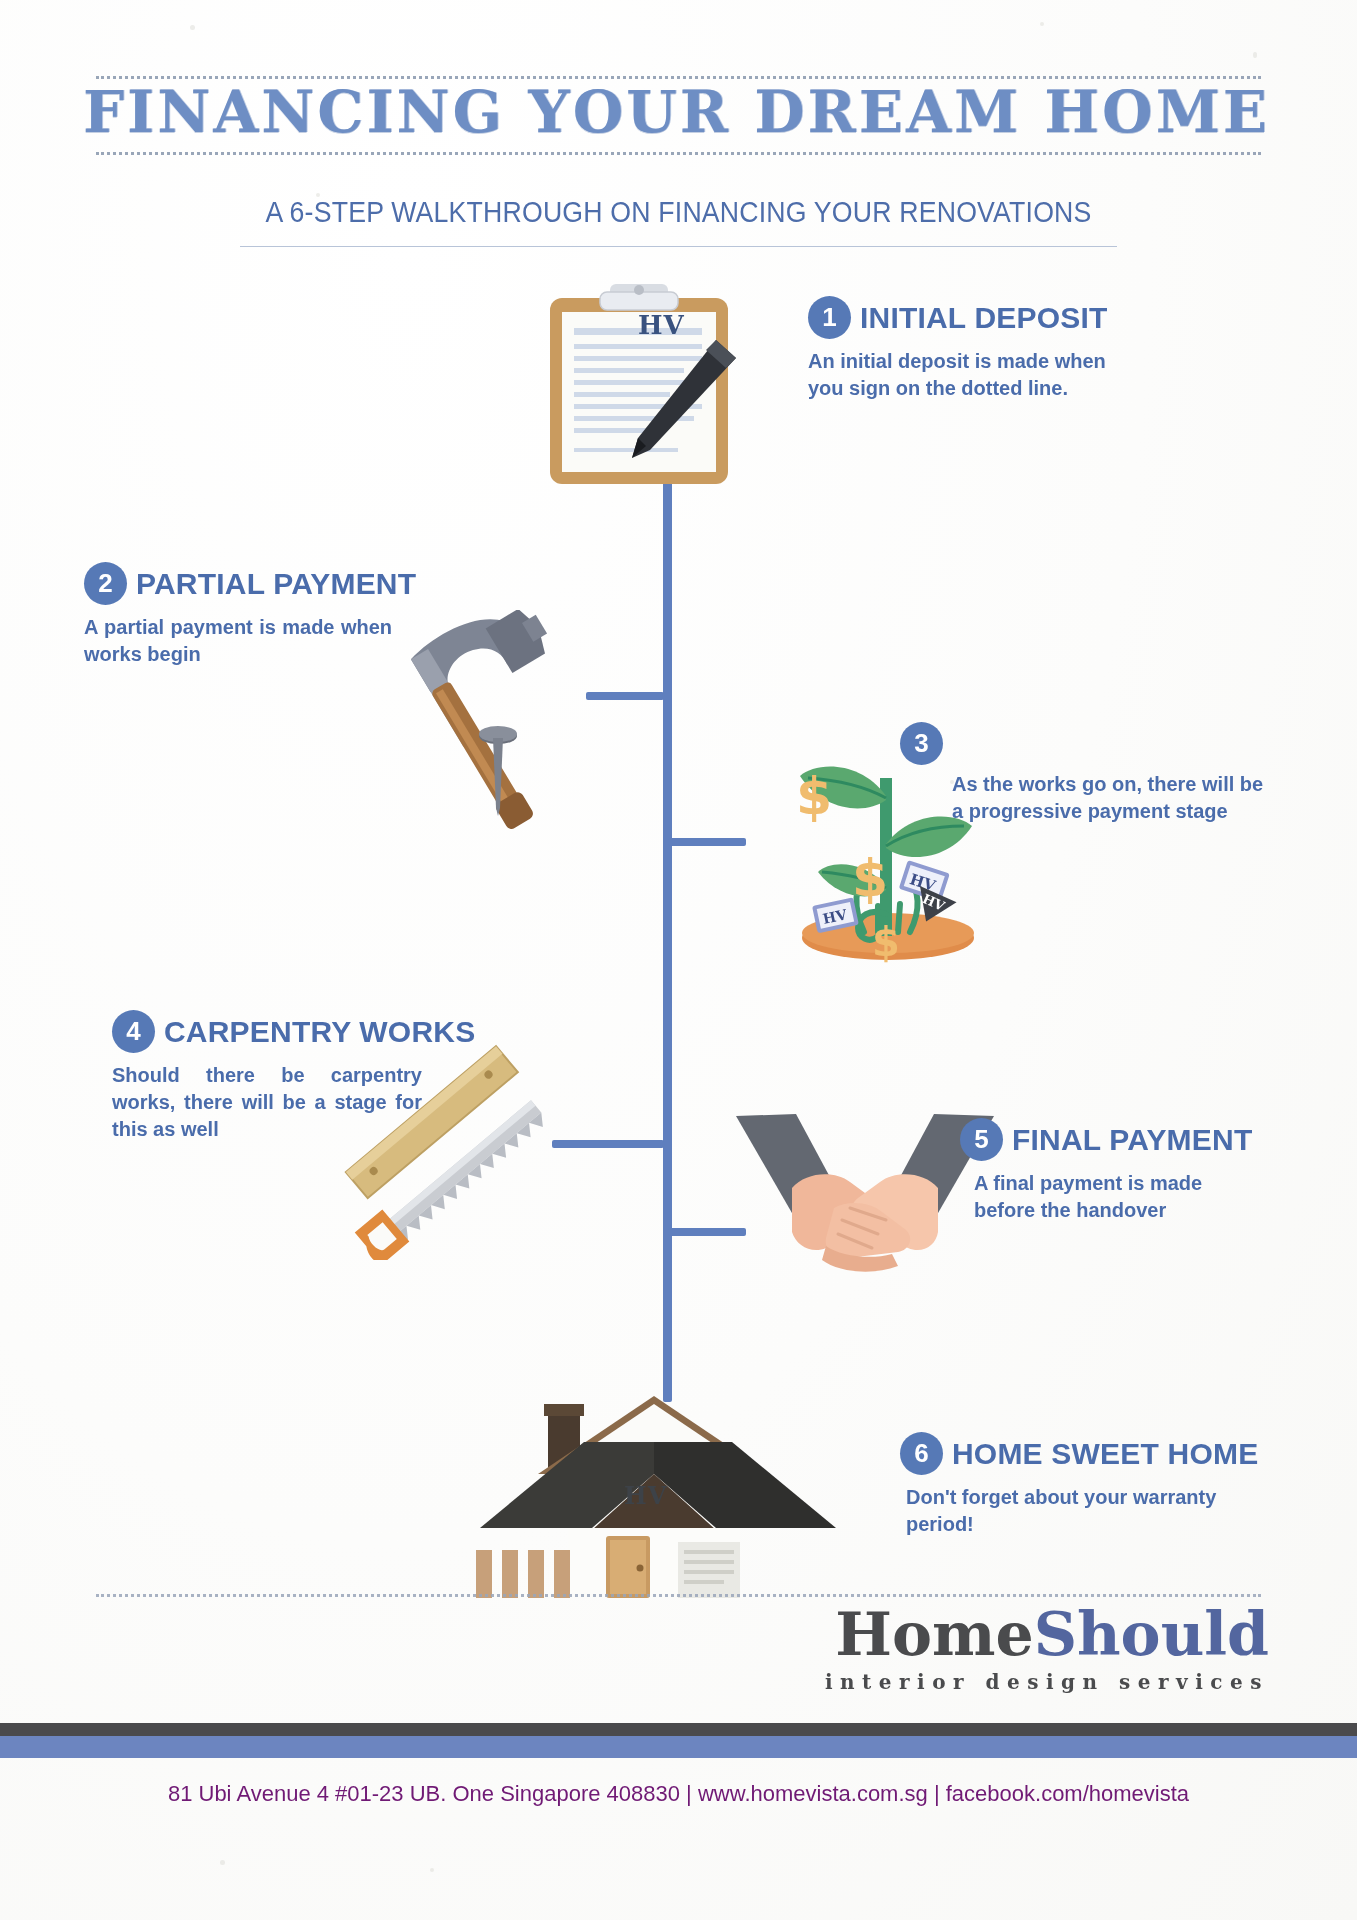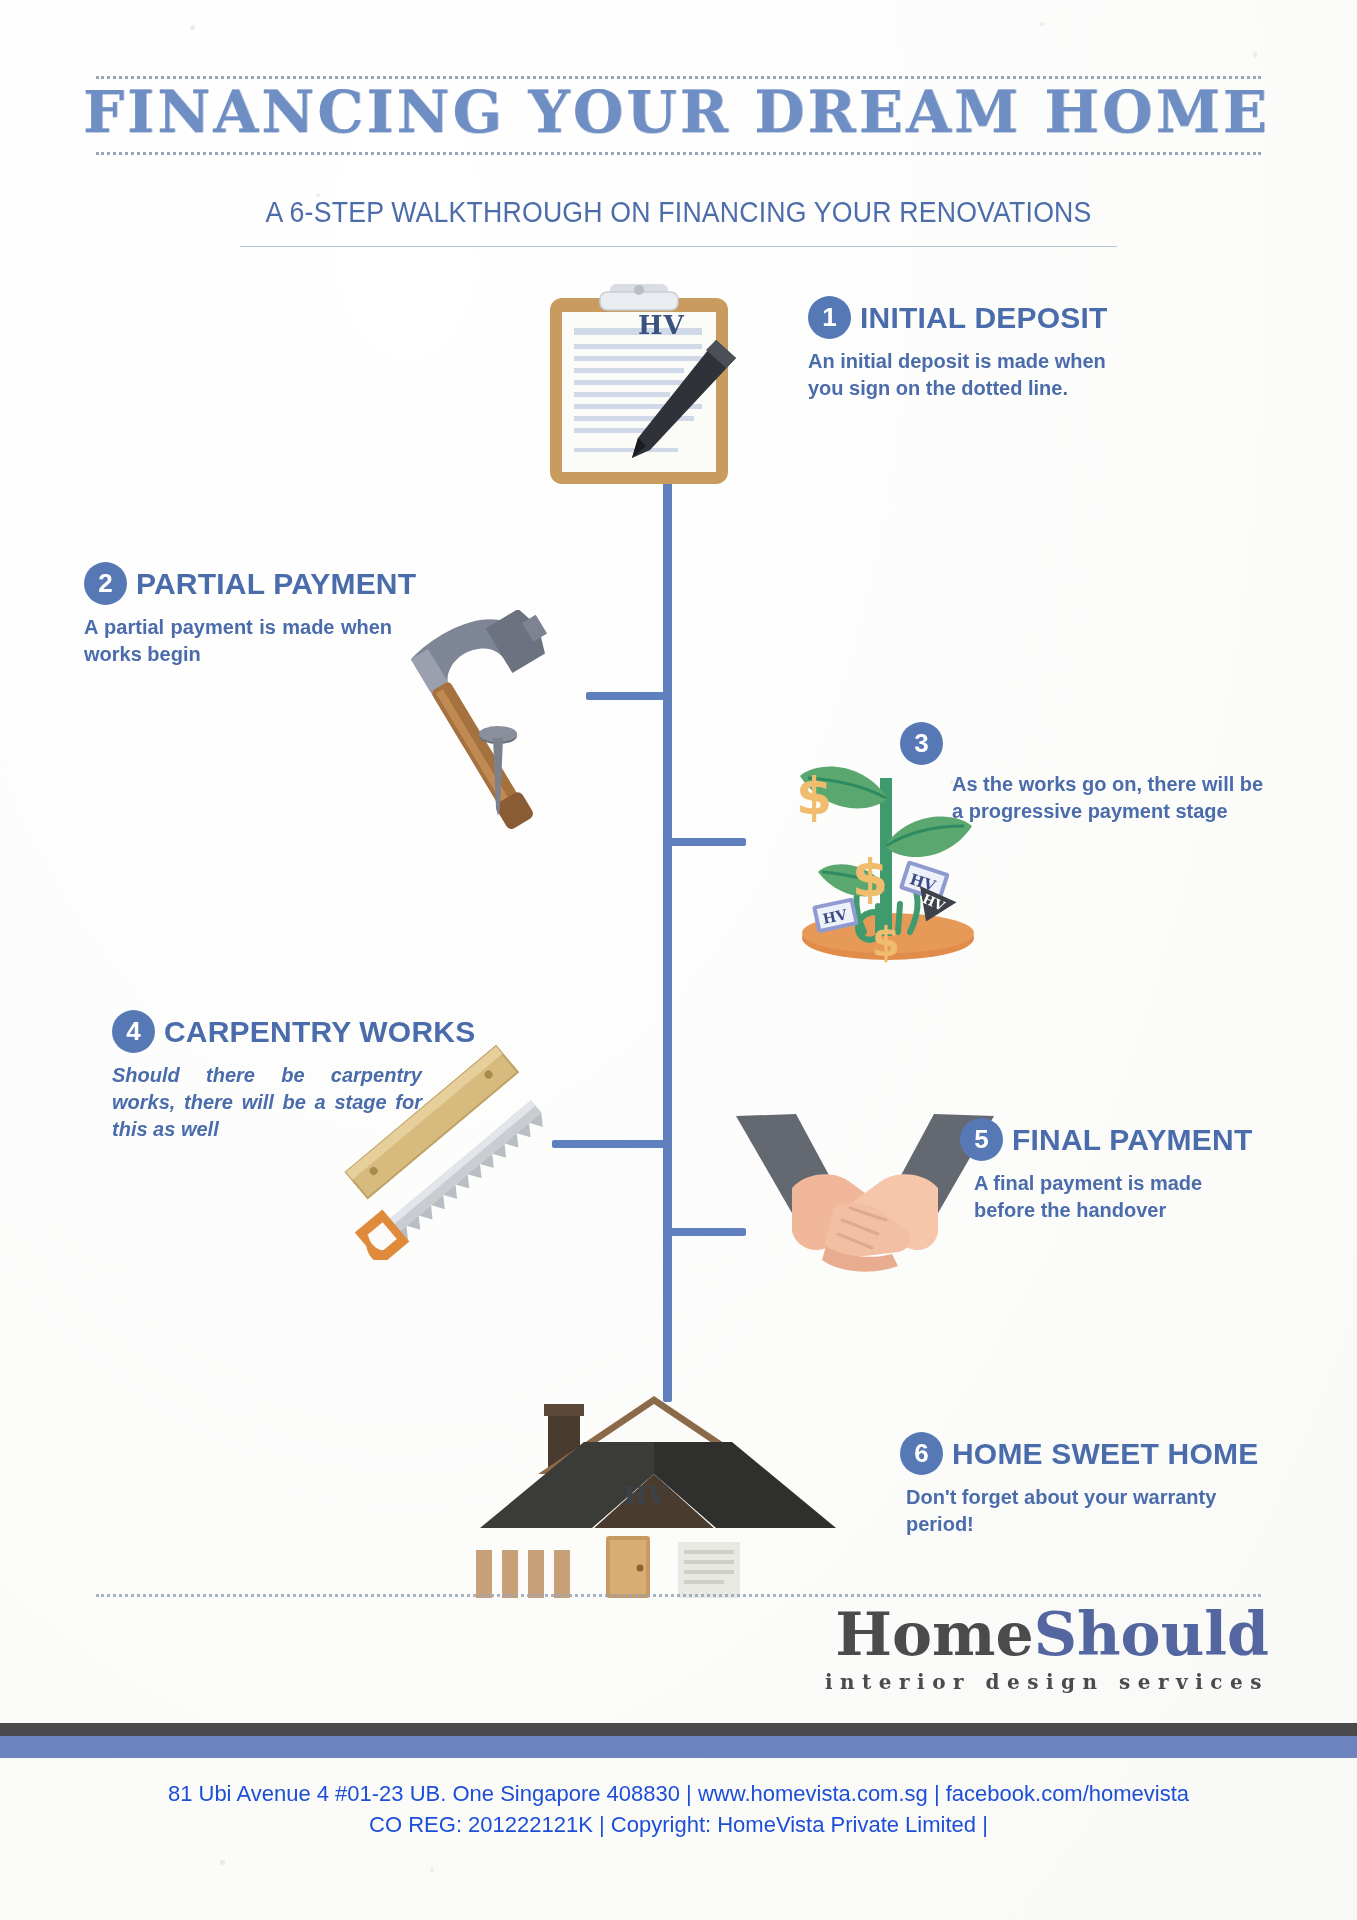--- a/index.html
+++ b/index.html
@@ -104,21 +104,21 @@
   #logo-word .vista{color:#53669f;}
   #logo-tag{
     font-family:"DejaVu Serif",serif;
     font-size:20px;font-weight:700;color:#4a4b4d;
     letter-spacing:7.5px;margin-top:6px;
   }
   #rule-logo{position:absolute;left:96px;right:96px;top:1594px;height:0;border-top:3px dotted #9aa6ba;}
 
   #footer{
     position:absolute;left:0;right:0;top:1778px;text-align:center;
-    font-size:22px;line-height:1.42;color:#1d4ed8;
+    font-size:22px;line-height:1.42;color:#701a75;
   }
 
   
   .ill{position:absolute;}
 </style>
 </head>
 <body>
 
 <div class="paper"></div>
 
@@ -251,21 +251,21 @@
     <div class="badge">3</div>
   </div>
   <div class="step-body" style="width:318px;margin-left:52px;margin-top:6px;">As the works go on, there will be a progressive payment stage</div>
 </div>
 
 <div class="step" style="left:112px;top:1010px;width:330px;">
   <div class="step-head">
     <div class="badge">4</div>
     <div class="step-title">CARPENTRY WORKS</div>
   </div>
-  <div class="step-body just" style="width:310px;font-style:italic;">Should there be carpentry works, there will be a stage for this as well</div>
+  <div class="step-body just" style="width:310px;">Should there be carpentry works, there will be a stage for this as well</div>
 </div>
 <div class="ill" style="left:320px;top:1040px;width:260px;height:220px;">
   <svg viewBox="0 0 260 220" width="260" height="220">
     <g transform="rotate(-40 130 110)">
       <rect x="36" y="60" width="196" height="34" fill="#d7bb7e" stroke="#bda063" stroke-width="2"></rect>
       <rect x="36" y="60" width="196" height="10" fill="#e6cf9a"></rect>
       <circle cx="58" cy="77" r="4" fill="#a98a4e"></circle>
       <circle cx="208" cy="77" r="4" fill="#a98a4e"></circle>
     </g>
     <g transform="rotate(-40 130 110) translate(0,28)">
@@ -346,14 +346,13 @@
     <span class="home">Home</span><span class="vista">Should</span>
   </div>
   <div id="logo-tag">interior design services</div>
 </div>
 
 <div id="bar-dark"></div>
 <div id="bar-blue"></div>
 
 <div id="footer">
   <div>81 Ubi Avenue 4 #01-23 UB. One Singapore 408830 | www.homevista.com.sg | facebook.com/homevista</div>
-  <div>CO REG: 201222121K | Copyright: HomeVista Private Limited |</div>
 </div>
 
 </body></html>

